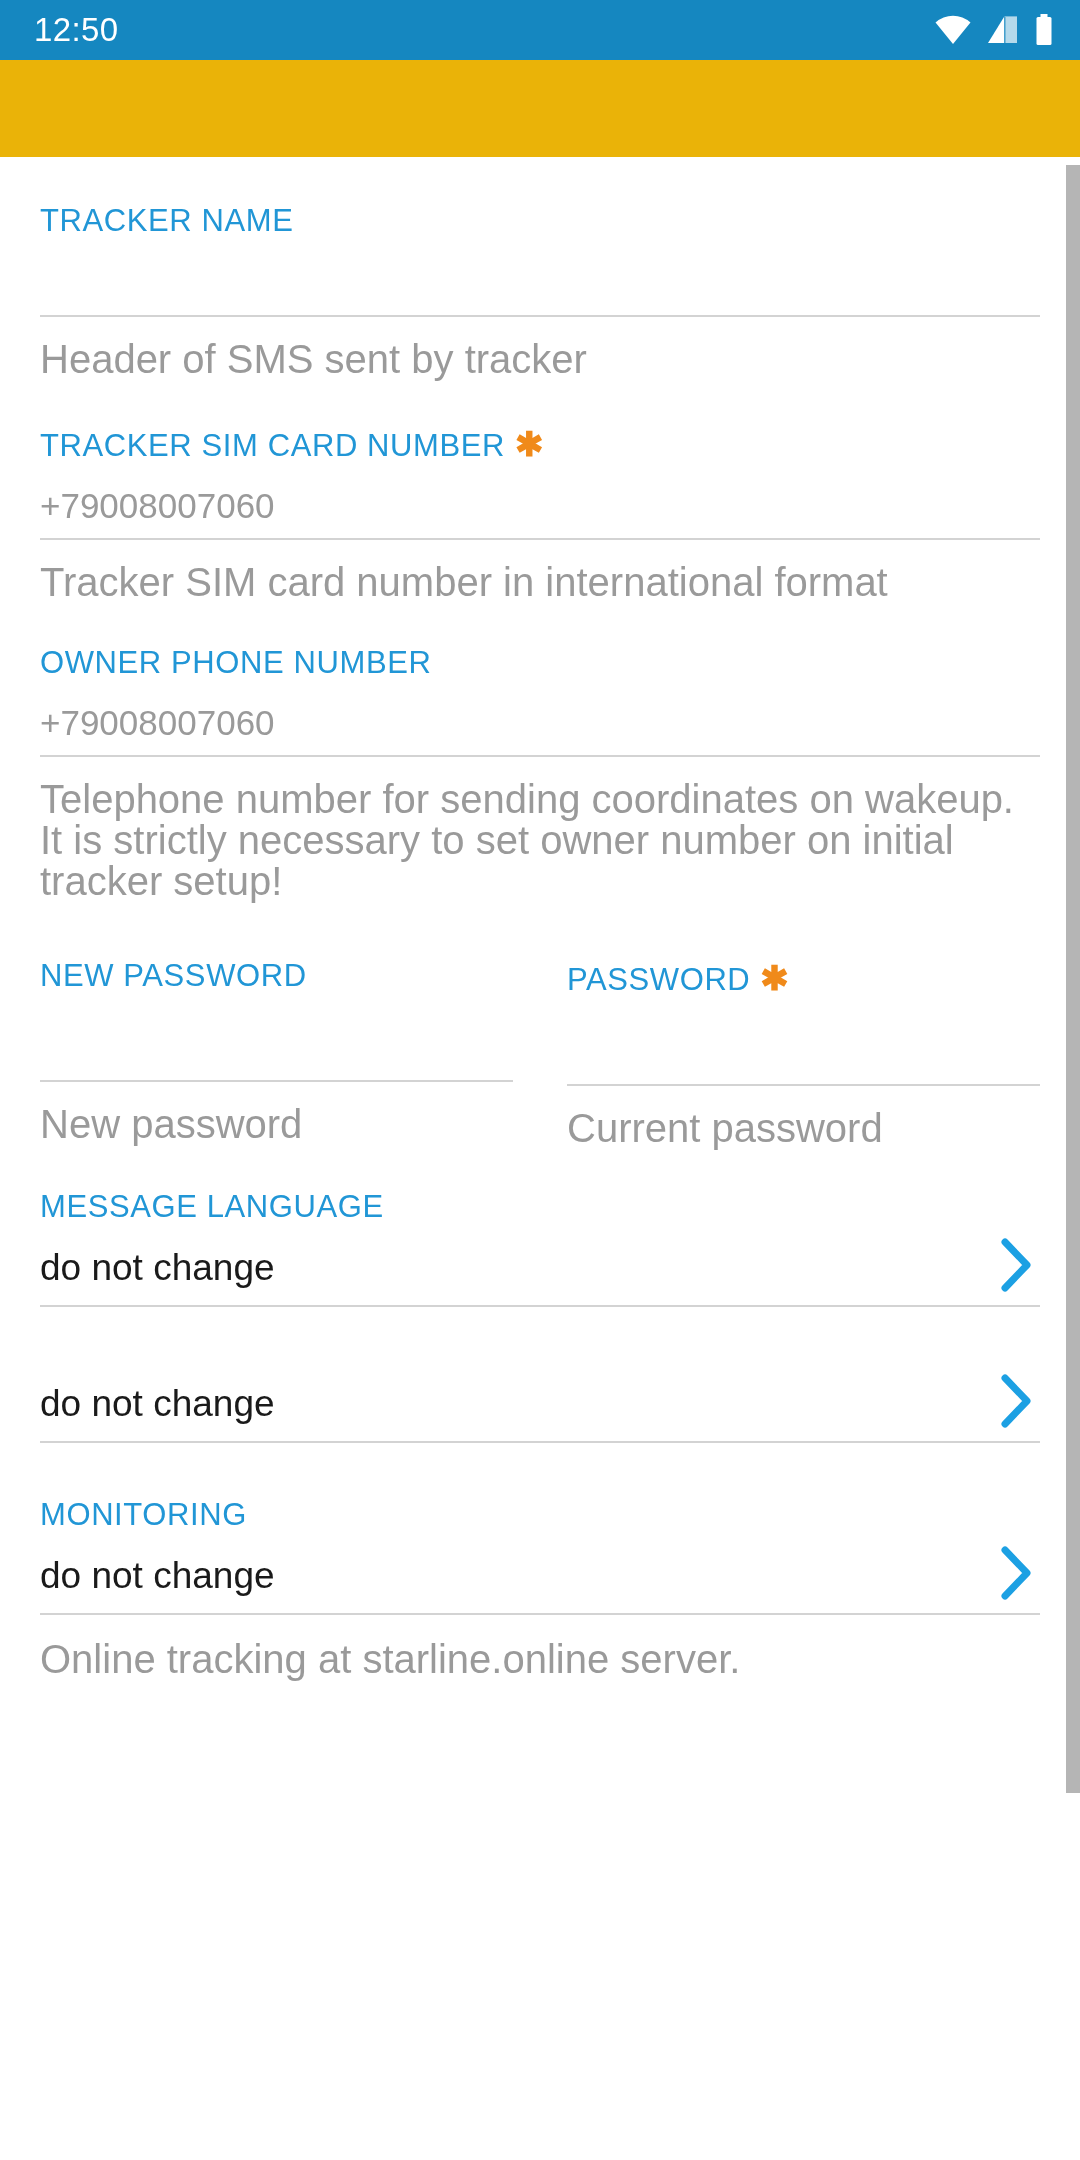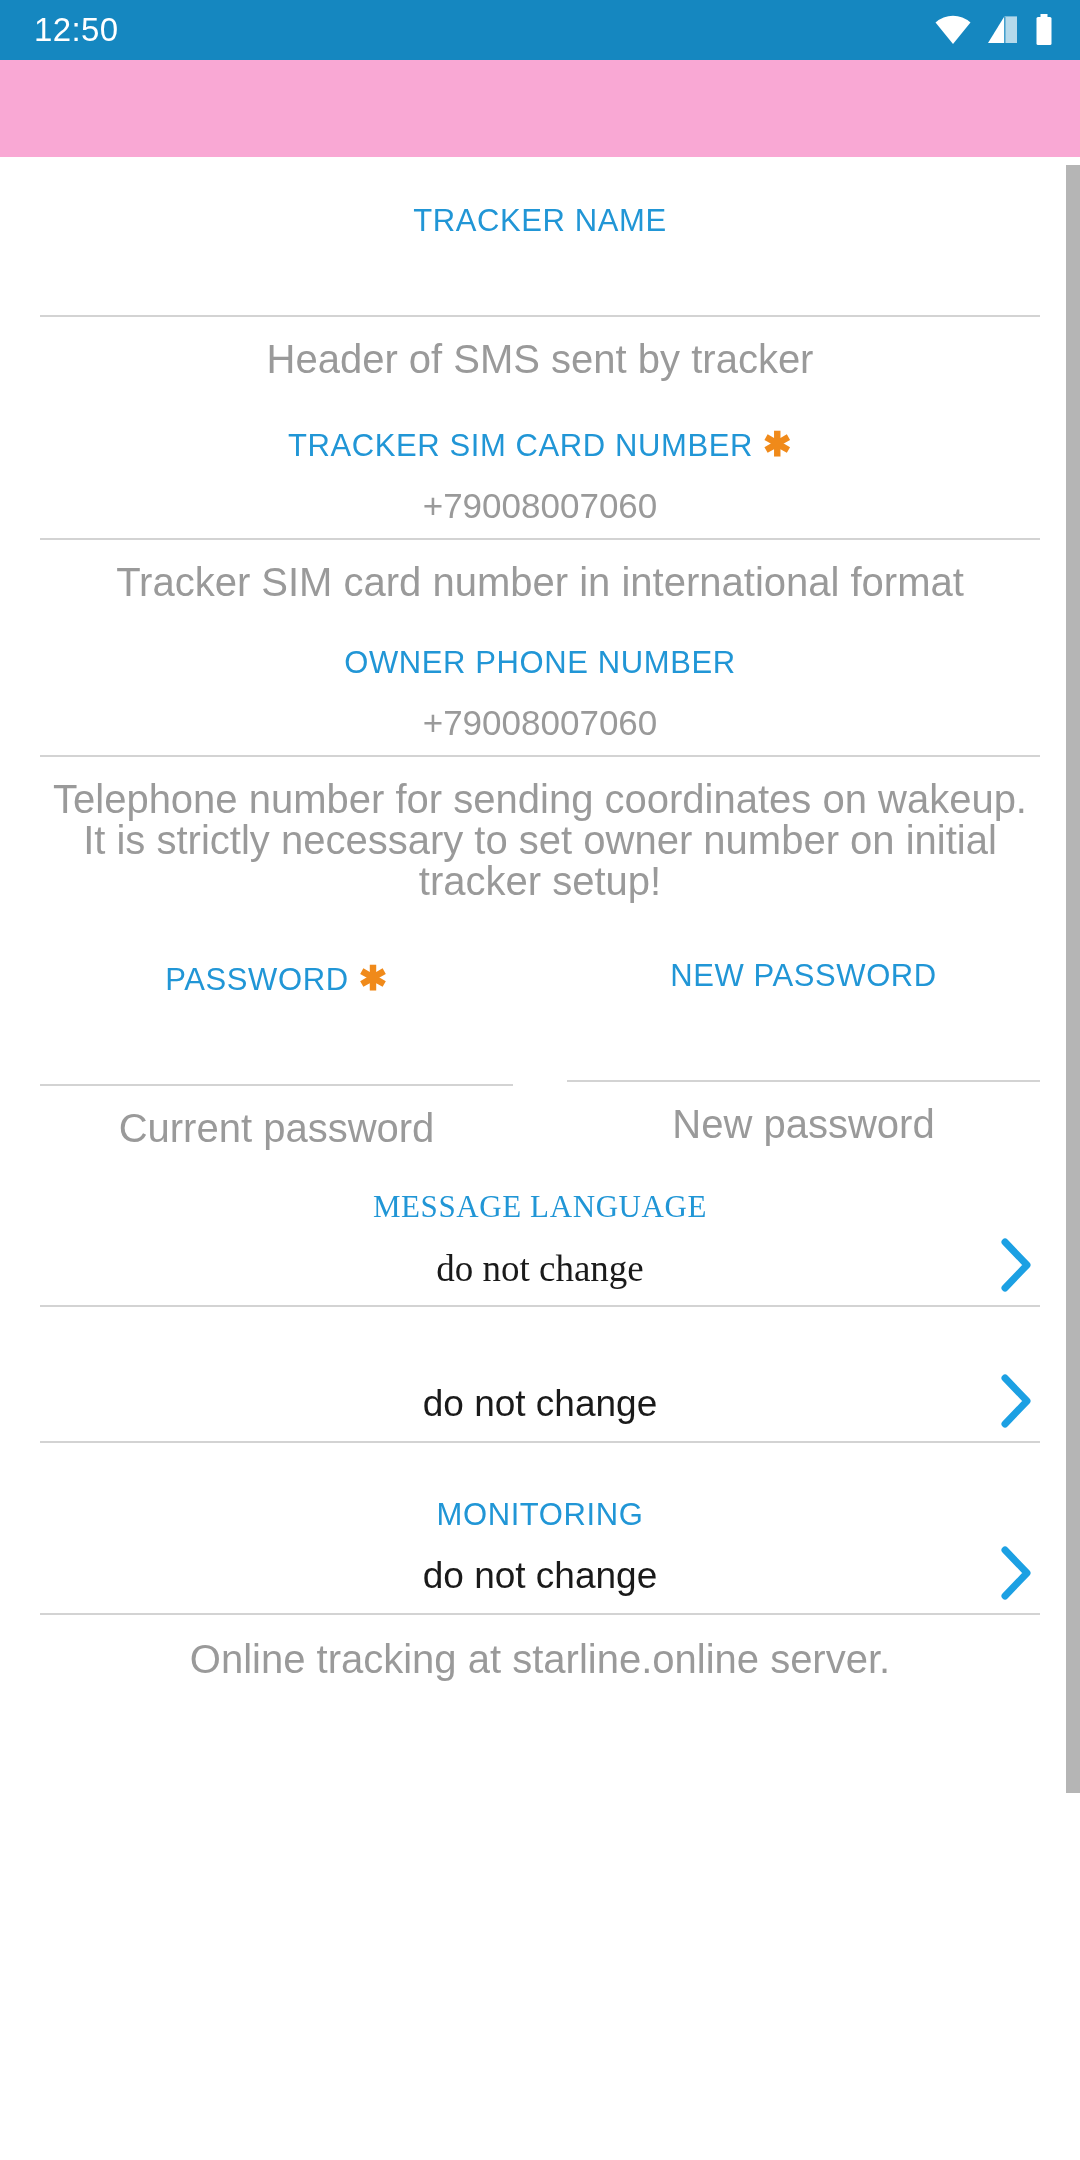--- a/index.html
+++ b/index.html
@@ -2,21 +2,21 @@
 <html><head>
 <meta charset="utf-8">
 <style>
   * { margin:0; padding:0; box-sizing:border-box; }
   html,body {
     width:1080px; height:2160px;
     background:#ffffff;
     font-family:"Liberation Sans", sans-serif;
     overflow:hidden;
   }
-  .screen { position:relative; width:1080px; height:1920px; background:#f9a8d4;text-align:center; }
+  .screen { position:relative; width:1080px; height:1920px; background:#eab308; }
 
   
   .status-bar{
     position:absolute; top:0; left:0; width:1080px; height:60px;
     background:#1587c0; display:flex; align-items:center;
     padding:0 26px 0 34px;
   }
   .status-time{
     color:#ffffff; font-size:33px; font-weight:400; letter-spacing:.4px;
   }
@@ -141,41 +141,41 @@
         <div style="height:74px; padding-top:22px;">
           <span class="f-value">+79008007060</span>
         </div>
         <div class="f-underline"></div>
         <div class="f-help" style="padding-top:22px; max-width:1000px;">Telephone number for sending coordinates on wakeup. It is strictly necessary to set owner number on initial tracker setup!</div>
       </div>
 
       <div class="row2" style="padding-top:56px;">
         <div class="col">
           <div class="f-label">
-            <span>PASSWORD</span><span class="req">✱</span>
+            <span>NEW PASSWORD</span>
           </div>
           <div style="height:86px;">
             <span class="f-value"></span>
           </div>
           <div class="f-underline"></div>
-          <div class="f-help" style="padding-top:22px;">Current password</div>
+          <div class="f-help" style="padding-top:22px;">New password</div>
         </div>
         <div class="col">
           <div class="f-label">
-            <span>NEW PASSWORD</span>
+            <span>PASSWORD</span><span class="req">✱</span>
           </div>
           <div style="height:86px;">
             <span class="f-value"></span>
           </div>
           <div class="f-underline"></div>
-          <div class="f-help" style="padding-top:22px;">New password</div>
-        </div>
-      </div>
-
-      <div class="field" style="padding-top:40px;font-family:Liberation Serif, serif;">
+          <div class="f-help" style="padding-top:22px;">Current password</div>
+        </div>
+      </div>
+
+      <div class="field" style="padding-top:40px;">
         <div class="f-label">
           <span>MESSAGE LANGUAGE</span>
         </div>
         <div style="position:relative; height:80px; padding-top:22px;">
           <span class="f-value dark">do not change</span>
           <span class="chev">
             <svg width="34" height="54" viewBox="0 0 34 54">
                 <path d="M6 4 L28 27 L6 50" stroke="#1ca0e3" stroke-width="7" fill="none" stroke-linecap="round" stroke-linejoin="round"></path>
               </svg>
           </span>

